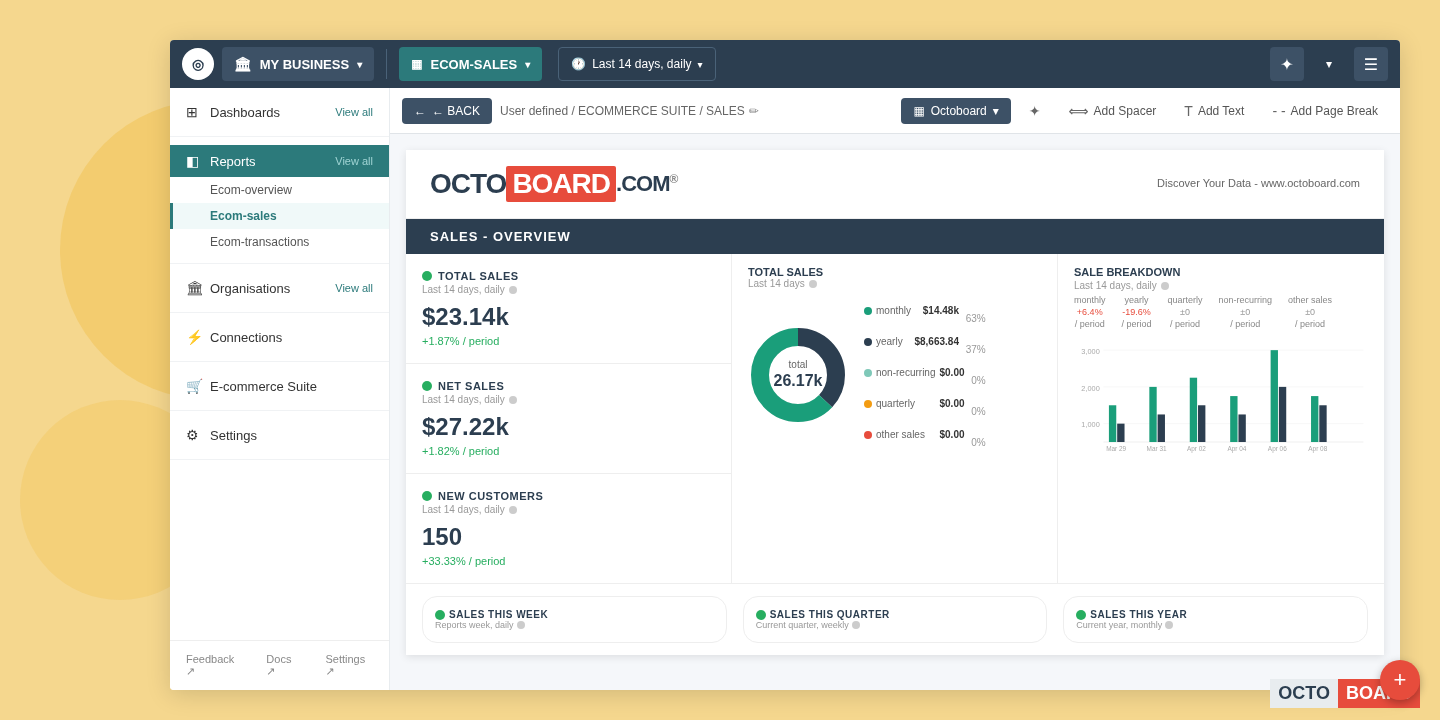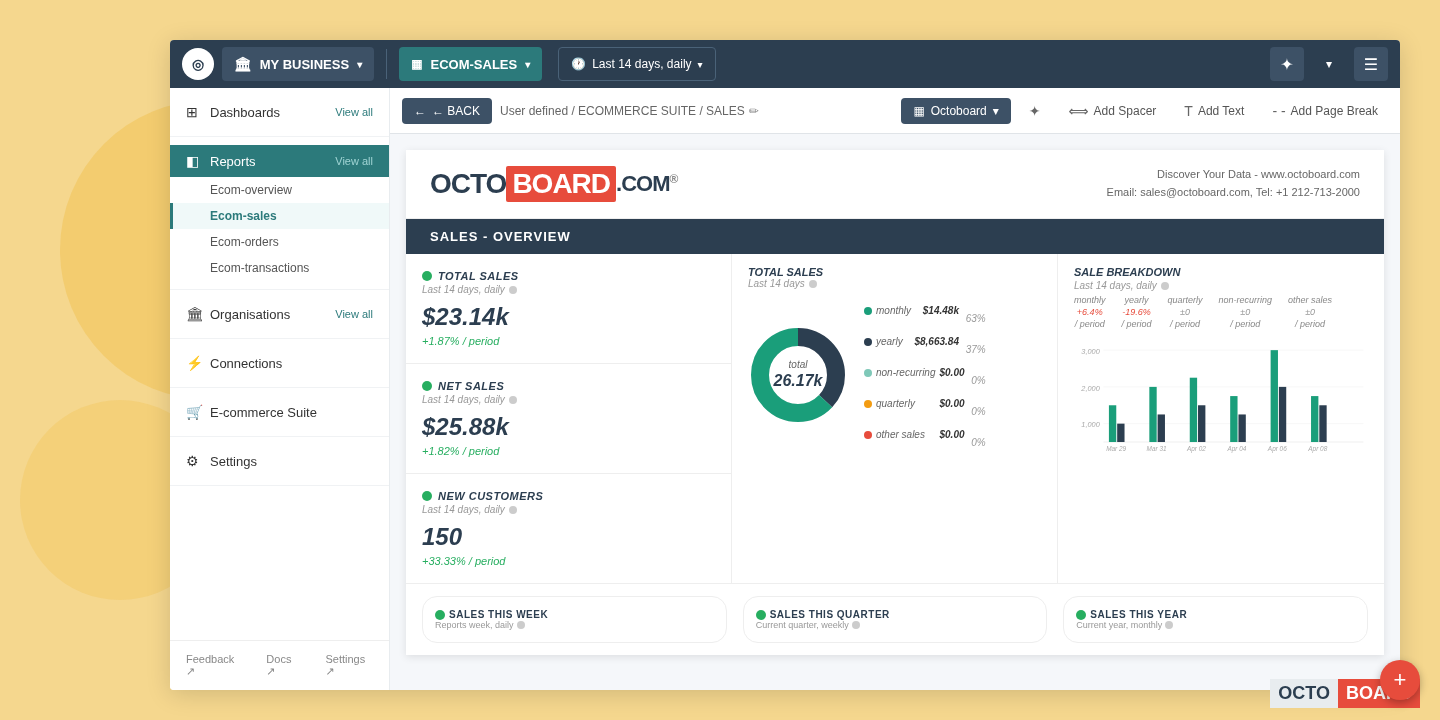--- a/index.html
+++ b/index.html
@@ -294,21 +294,20 @@
       font-weight: 700;
       letter-spacing: 1px;
     }
 
     
     .stats-grid {
       display: grid;
       grid-template-columns: 1fr 1fr 1fr;
       gap: 0;
       border-bottom: 1px solid #eee;
-      font-style: italic;
     }
     .stat-panel {
       padding: 16px;
       border-right: 1px solid #eee;
     }
     .stat-panel:last-child { border-right: none; }
     .stat-title {
       font-size: 11px;
       font-weight: 700;
       color: #2c3e50;
@@ -520,23 +519,20 @@
           <span class="sidebar-item-label">Reports</span>
           <span class="sidebar-view-all">View all</span>
         </div>
         <div class="sidebar-sub-item">
           <span>Ecom-overview</span>
         </div>
         <div class="sidebar-sub-item active">
           <span>Ecom-sales</span>
         </div>
         <div class="sidebar-sub-item">
-          <span>Ecom-orders</span>
-        </div>
-        <div class="sidebar-sub-item">
           <span>Ecom-transactions</span>
         </div>
       </div>
 
       <div class="sidebar-section">
         <div class="sidebar-item">
           <span class="sidebar-item-icon">🏛</span>
           <span class="sidebar-item-label">Organisations</span>
           <span class="sidebar-view-all">View all</span>
         </div>
@@ -610,21 +606,20 @@
           <div class="report-header">
             <div class="report-logo">
               <span class="logo-octo">OCTO</span>
               <span class="logo-board">BOARD</span>
               <span class="logo-com">
                 <span>.COM</span><span class="logo-reg">®</span>
               </span>
             </div>
             <div class="report-contact">
               <div>Discover Your Data - www.octoboard.com</div>
-              <div>Email: sales@octoboard.com, Tel: +1 212-713-2000</div>
             </div>
           </div>
 
           <div class="section-header">SALES - OVERVIEW</div>
 
           <div class="stats-grid">
 
             <div style="display:flex; flex-direction:column; border-right:1px solid #eee;">
 
               <div class="stat-panel" style="border-right:none; border-bottom:1px solid #eee;">
@@ -642,21 +637,21 @@
 
               <div class="stat-panel" style="border-right:none; border-bottom:1px solid #eee;">
                 <div class="stat-title">
                   <span class="stat-icon-green"></span>
                   <span>NET SALES</span>
                 </div>
                 <div class="stat-subtitle">
                   <span>Last 14 days, daily</span>
                   <span class="info-dot"></span>
                 </div>
-                <div class="stat-value">$25.88k</div>
+                <div class="stat-value">$27.22k</div>
                 <div class="stat-change">+1.82% / period</div>
               </div>
 
               <div class="stat-panel" style="border-right:none;">
                 <div class="stat-title">
                   <span class="stat-icon-green"></span>
                   <span>NEW CUSTOMERS</span>
                 </div>
                 <div class="stat-subtitle">
                   <span>Last 14 days, daily</span>

